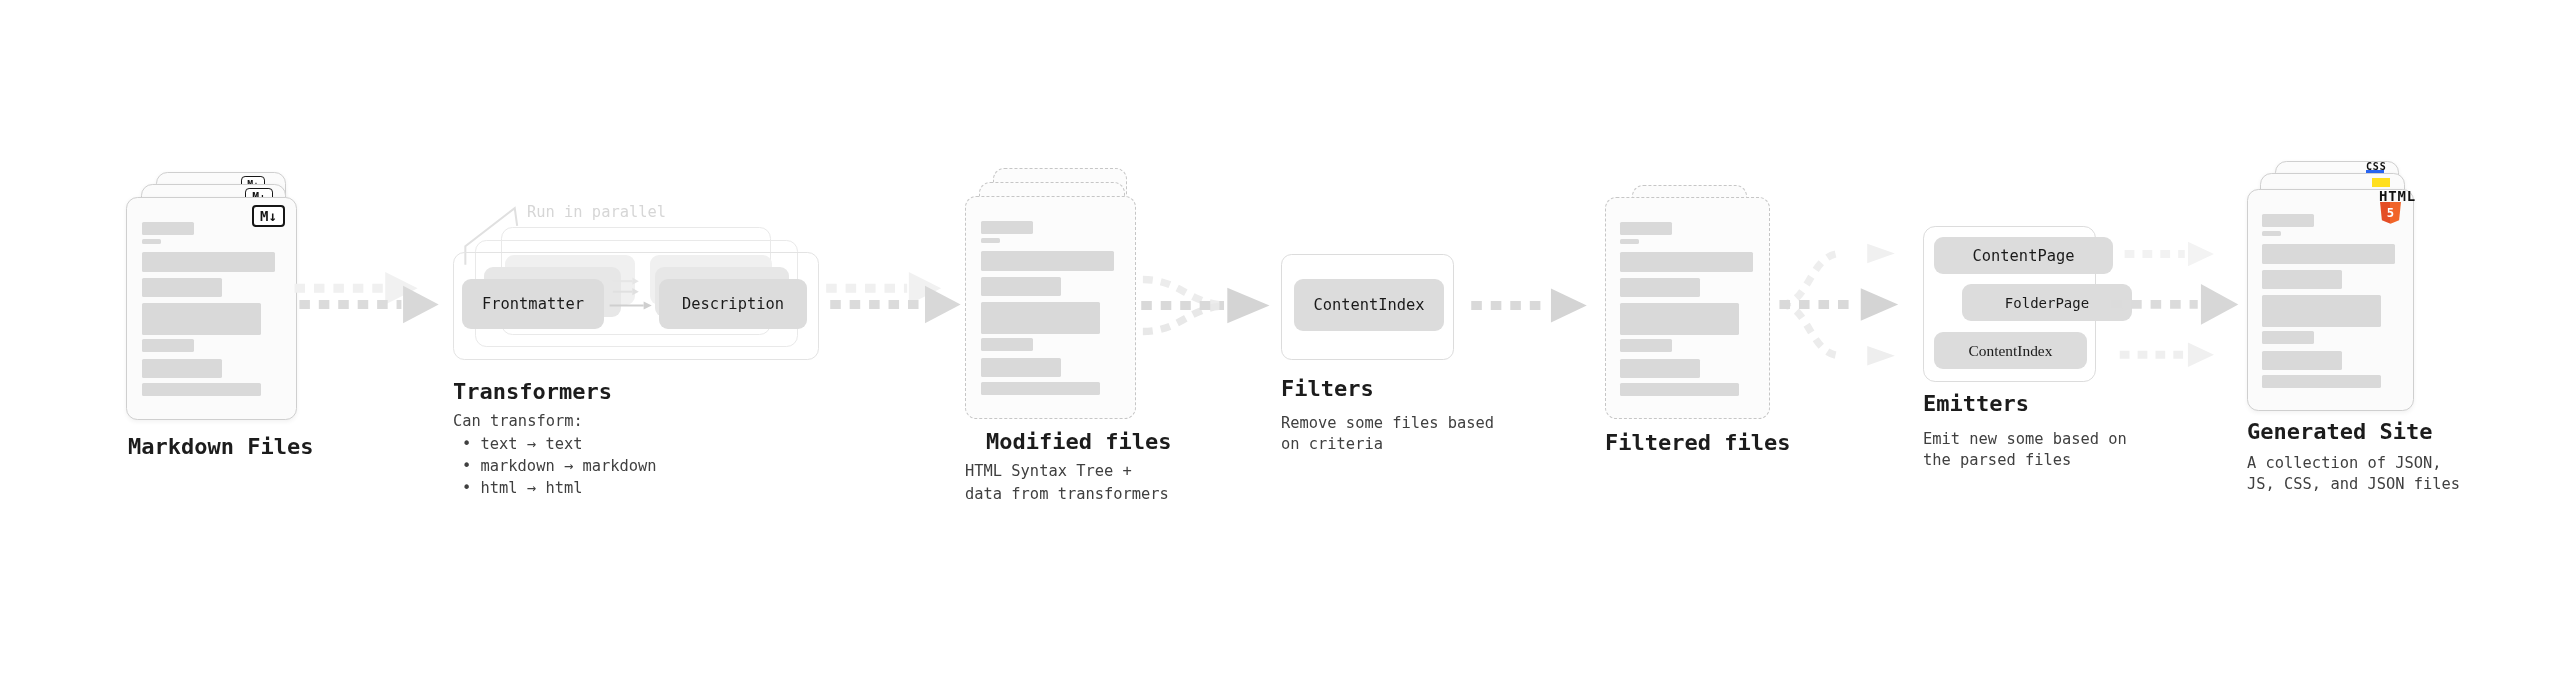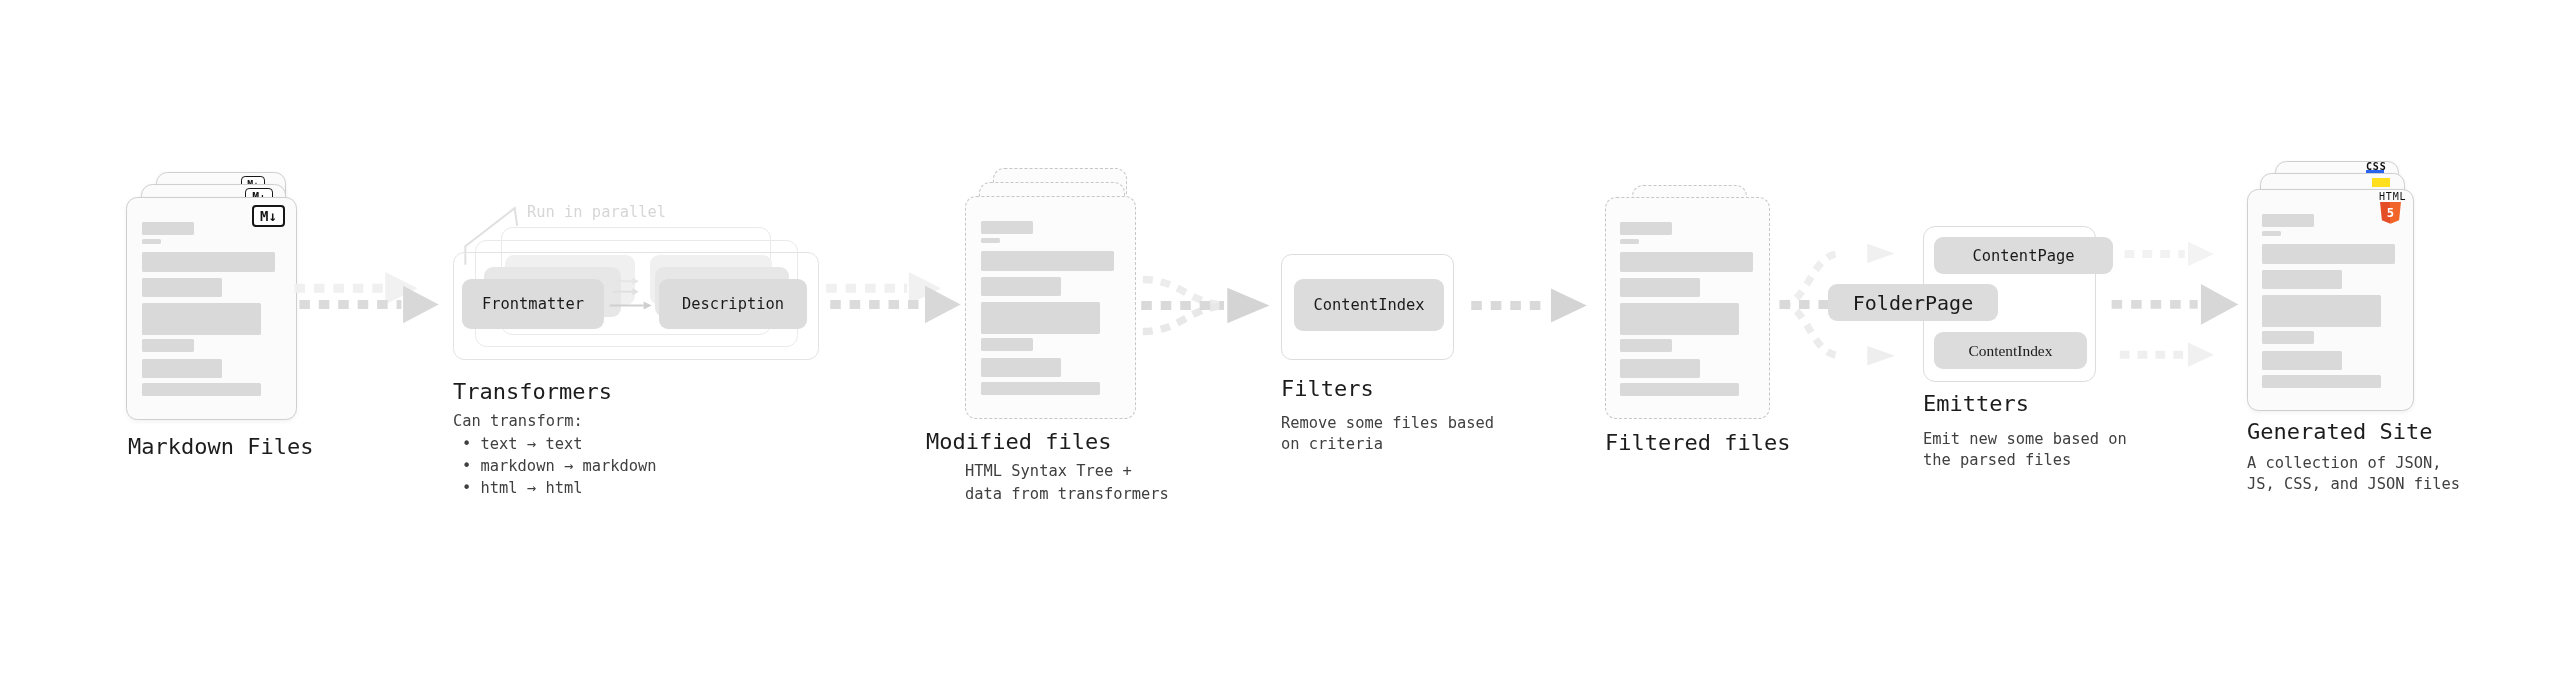--- a/index.html
+++ b/index.html
@@ -17,42 +17,42 @@
   .b5{width:119px;height:32.5px;margin-top:5.7px;}
   .b6{width:52px;height:13px;margin-top:4.1px;}
   .b7{width:80px;height:18.7px;margin-top:6.5px;}
   .b8{width:119px;height:13px;margin-top:5.7px;}
   .narrow .bar{margin-left:14px;}
   
   .mdicon{position:absolute;box-sizing:border-box;background:#ffffff;border:2.4px solid #161616;
           border-radius:4.1px;color:#161616;font-weight:bold;display:flex;align-items:center;
           justify-content:center;}
   
-  .h{position:absolute;font-size:22px;font-weight:400;color:#1c1c1c;white-space:nowrap;}
+  .h{position:absolute;font-size:22px;font-weight:700;color:#1c1c1c;white-space:nowrap;}
   .d{position:absolute;font-size:15.4px;color:#404040;line-height:23px;white-space:nowrap;}
   .d .bullet{padding-left:9px;line-height:22px;}
   
   .pill{position:absolute;box-sizing:border-box;background:#dcdcdc;border-radius:9px;
         display:flex;align-items:center;justify-content:center;font-size:15.4px;color:#1a1a1a;
         white-space:nowrap;}
   .ghost1{background:#e7e7e7;}
   .ghost2{background:#f0f0f0;}
   
   .tbox{position:absolute;box-sizing:border-box;border:1.6px solid #e9e9e9;border-radius:11.4px;background:transparent;}
   .tbox.front{border-color:#e3e3e3;}
   
   .frame{position:absolute;box-sizing:border-box;background:#ffffff;border:1.6px solid #dcdcdc;border-radius:10.6px;}
   .annot{position:absolute;font-size:15.4px;color:#d6d6d6;white-space:nowrap;}
   
   .cssicon{position:absolute;width:18px;height:10.6px;text-align:center;}
   .cssicon .t{font-size:10px;font-weight:bold;color:#111;line-height:7.3px;letter-spacing:0.8px;}
   .cssicon .u{height:3.3px;margin-top:0px;}
   .jsicon{position:absolute;width:18px;height:9px;}
   .htmlicon{position:absolute;width:23px;text-align:center;}
-  .htmlicon .t{font-size:10px;font-weight:normal;color:#111;letter-spacing:0.8px;line-height:9px;}
+  .htmlicon .t{font-size:14px;font-weight:bold;color:#111;letter-spacing:0.8px;line-height:9px;}
   .htmlicon .shield{width:21px;height:22px;margin:0.8px auto 0 auto;color:#fff;font-size:12.2px;font-weight:bold;
         display:flex;align-items:center;justify-content:center;
         clip-path:polygon(0 0,100% 0,91% 84%,50% 100%,9% 84%);}
   svg{position:absolute;overflow:visible;}
 </style>
 </head>
 <body>
 
 <div class="doc" style="left:156px;top:172px;width:130px;height:73px;"></div>
 <div class="mdicon" style="left:241px;top:176px;width:24.4px;height:16.3px;font-size:9.8px;border-width:1.6px;">M↓</div>
@@ -120,21 +120,21 @@
 <div class="doc dashed" style="left:965px;top:196px;width:171px;height:223px;">
   <div class="bar b1"></div>
   <div class="bar b2"></div>
   <div class="bar b3"></div>
   <div class="bar b4"></div>
   <div class="bar b5"></div>
   <div class="bar b6"></div>
   <div class="bar b7"></div>
   <div class="bar b8"></div>
 </div>
-<div class="h" style="left:926px;top:429px;">Modified files</div>
+<div class="h" style="left:986px;top:429px;">Modified files</div>
 <div class="d" style="left:965px;top:460px;">
   <div>HTML Syntax Tree +</div>
   <div>data from transformers</div>
 </div>
 
 <svg style="left:1138px;top:268px;" width="138" height="75" viewBox="0 0 170 92">
   <path d="M 6,14 C 50,14 62,42 102,45" fill="none" stroke="#ececec" stroke-width="9" stroke-dasharray="12 10"></path>
   <path d="M 6,78 C 50,78 62,50 102,47" fill="none" stroke="#e8e8e8" stroke-width="9" stroke-dasharray="12 10"></path>
   <line x1="4" y1="46" x2="106" y2="46" stroke="#d9d9d9" stroke-width="11" stroke-dasharray="13 11"></line>
   <polygon points="110,24 162,46 110,68" fill="#d4d4d4"></polygon>
@@ -170,21 +170,21 @@
   <path d="M 6,77 C 40,77 42,14 80,14" fill="none" stroke="#eeeeee" stroke-width="9" stroke-dasharray="11 10"></path>
   <polygon points="112,2 146,14 112,26" fill="#f0f0f0"></polygon>
   <path d="M 6,77 C 40,77 42,140 80,140" fill="none" stroke="#ececec" stroke-width="9" stroke-dasharray="11 10"></path>
   <polygon points="112,128 146,140 112,152" fill="#eeeeee"></polygon>
   <line x1="4" y1="77" x2="100" y2="77" stroke="#d9d9d9" stroke-width="11" stroke-dasharray="13 11"></line>
   <polygon points="104,57 150,77 104,97" fill="#d4d4d4"></polygon>
 </svg>
 
 <div class="frame" style="left:1923px;top:226px;width:173px;height:156px;border-radius:12.2px;"></div>
 <div class="pill" style="left:1934px;top:237px;width:179px;height:37px;font-size:15.4px;">ContentPage</div>
-<div class="pill" style="left:1828px;top:284px;width:170px;height:37px;font-size:20px;">FolderPage</div>
+<div class="pill" style="left:1962px;top:284px;width:170px;height:37px;font-size:14px;">FolderPage</div>
 <div class="pill" style="left:1934px;top:332px;width:153px;height:37px;font-size:15.4px;font-family:Liberation Serif, serif;">ContentIndex</div>
 <div class="h" style="left:1923px;top:391px;">Emitters</div>
 <div class="d" style="left:1923px;top:429px;line-height:21px;">
   <div>Emit new some based on</div>
   <div>the parsed files</div>
 </div>
 
 <svg style="left:2110px;top:237px;" width="134" height="134" viewBox="0 0 165 165">
   <line x1="18" y1="21" x2="92" y2="21" stroke="#f2f2f2" stroke-width="10" stroke-dasharray="12 10"></line>
   <polygon points="96,6 128,21 96,36" fill="#f3f3f3"></polygon>

